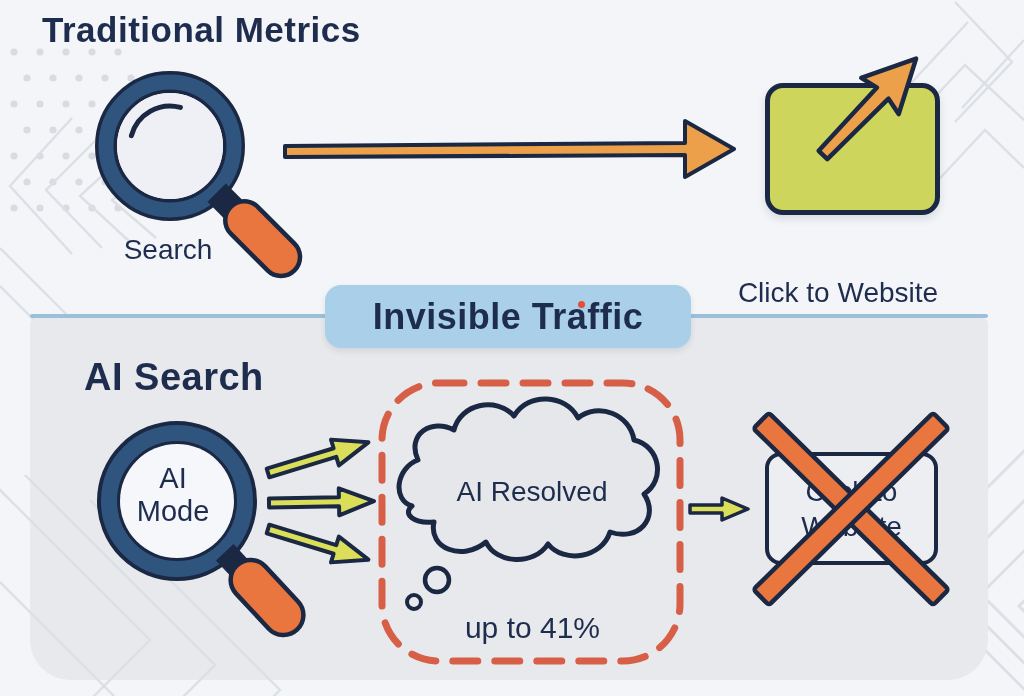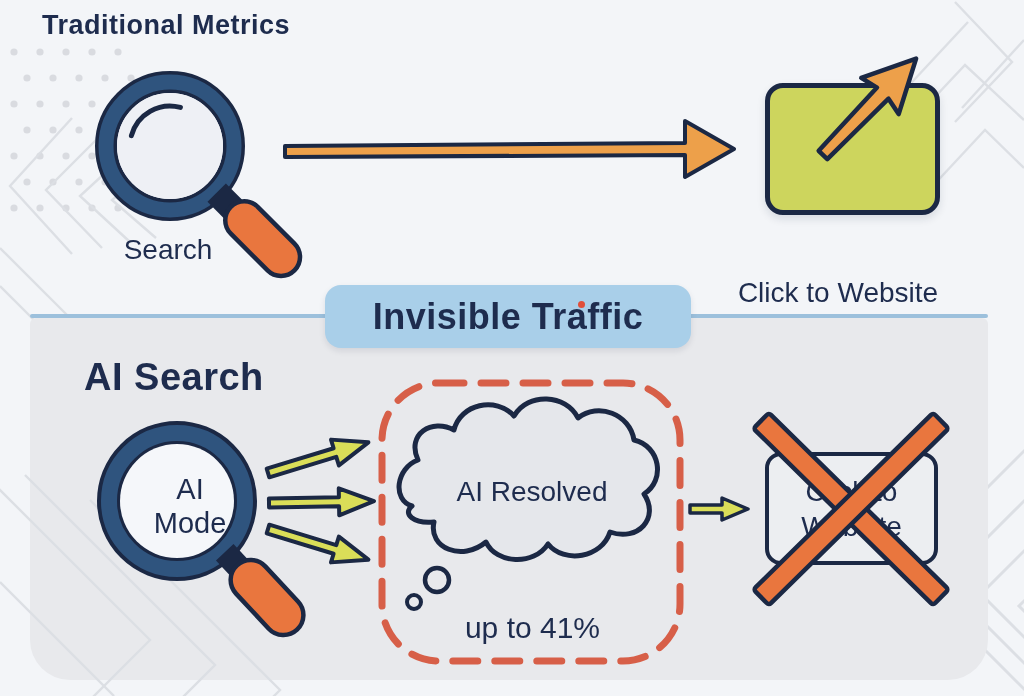--- a/index.html
+++ b/index.html
@@ -19,37 +19,37 @@
   #bottom-panel{
     left:30px; top:318px; width:958px; height:362px;
     background:var(--panel,#e8e9ec);
     border-radius:6px 6px 40px 40px;
   }
   #divider-line{
     left:30px; top:314px; width:958px; height:4px;
     background:var(--divider,#9cc0dc); border-radius:2px;
   }
   
-  .section-title{font-size:27px; font-weight:600; letter-spacing:.5px; color:var(--text,#1e2c4e); white-space:nowrap;}
+  .section-title{font-size:35px; font-weight:600; letter-spacing:.5px; color:var(--text,#1e2c4e); white-space:nowrap;}
   .icon-label{font-size:28px; font-weight:500; text-align:center; color:var(--text,#1e2c4e); white-space:nowrap;}
   #traditional-title{left:42px; top:10px;}
   #search-label{left:88px; top:234px; width:160px;}
   #click-label{left:703px; top:235px; width:270px;margin-top:42px;}
   #invisible-badge{
     left:325px; top:285px; width:366px; height:63px;
     background:var(--badge,#a9cfe9); border-radius:16px;
     display:flex; align-items:center; justify-content:center;
     box-shadow:0 3px 6px rgba(20,30,60,.10);
   }
   #invisible-badge .badge-text{font-size:36px; font-weight:600; letter-spacing:.5px; color:var(--text,#1e2c4e);}
   #badge-red-dot{left:578px; top:301px; width:7px; height:7px; border-radius:50%; background:var(--reddot,#e04f3a);}
   #ai-search-label{left:84px; top:356px; font-size:38px;}
   #lens-text{
-    left:120px; top:462px; width:140px; height:78px;
-    display:flex; flex-direction:column; align-items:center; justify-content:flex-end;
+    left:103px; top:462px; width:140px; height:78px;
+    display:flex; flex-direction:column; align-items:center; justify-content:flex-start;
     font-size:29px; font-weight:500; line-height:1.15; color:var(--text,#1e2c4e);
   }
   #cloud-text{
     left:418px; top:456px; width:228px; height:72px;
     display:flex; flex-direction:column; align-items:center; justify-content:center;
     font-size:28px; font-weight:500; line-height:1.22; color:var(--text,#1e2c4e); white-space:nowrap;
   }
   #stat-label{left:430px; top:611px; width:205px; font-size:30px;}
   #website-box{
     left:765px; top:83px; width:175px; height:132px;

